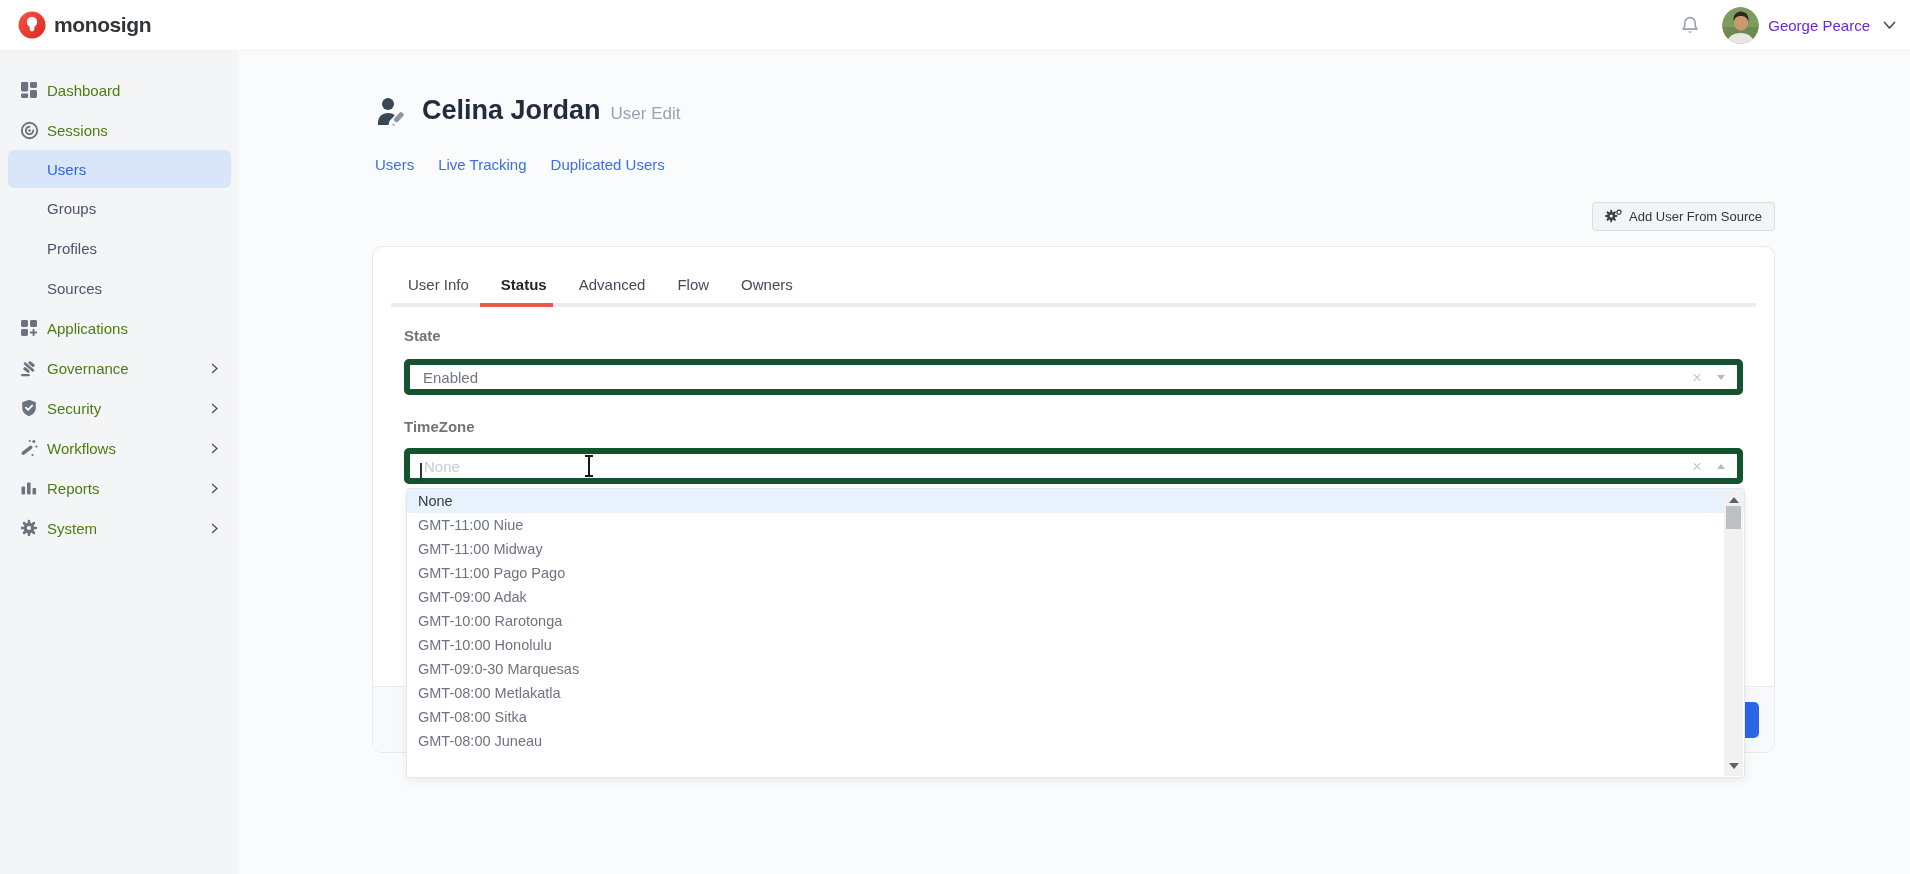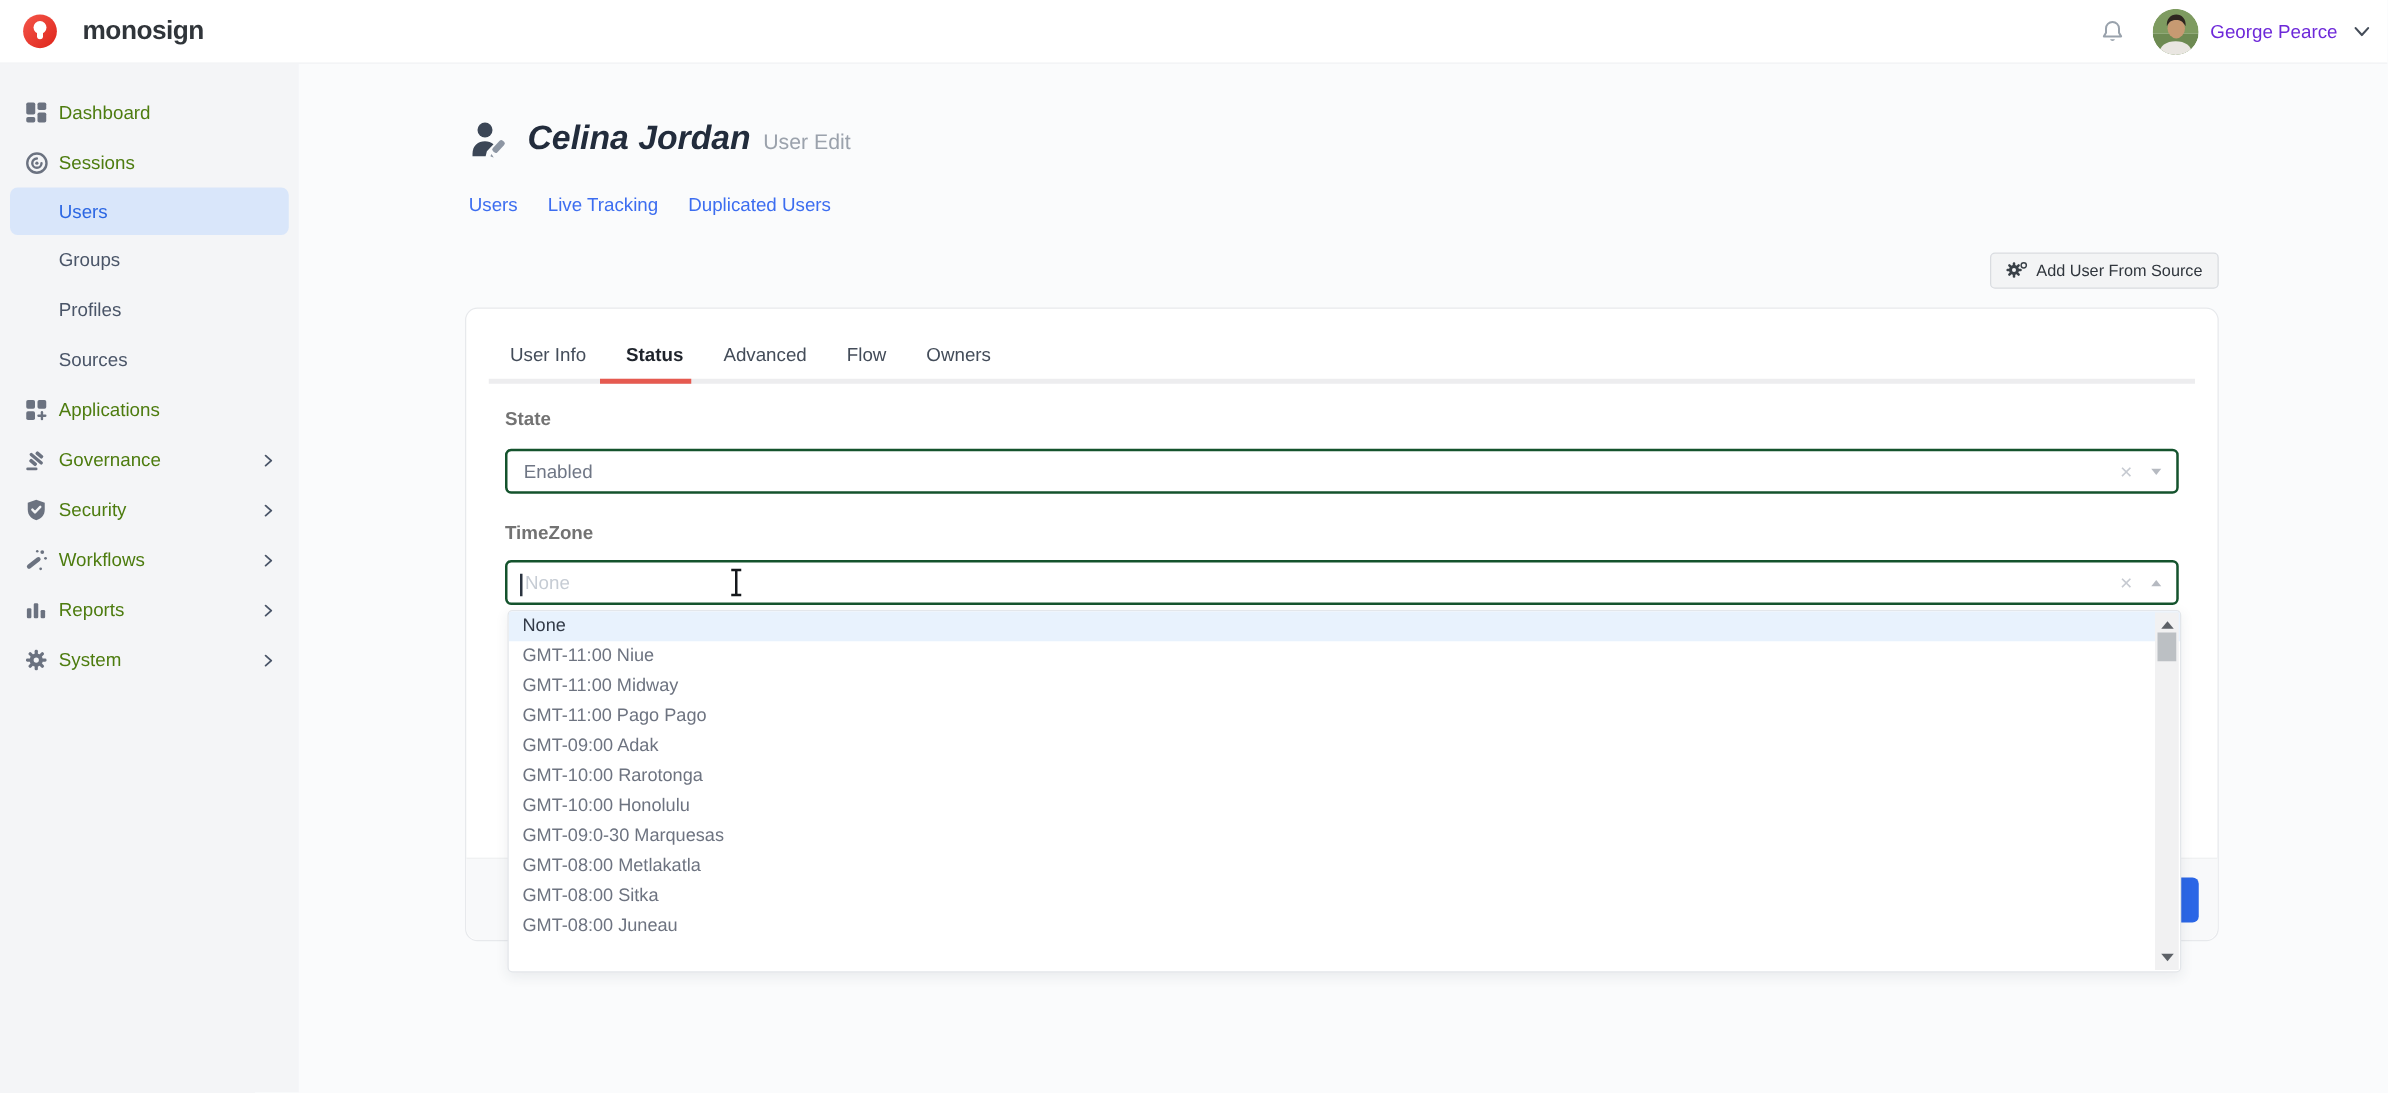--- a/index.html
+++ b/index.html
@@ -3,62 +3,62 @@
 <meta charset="utf-8">
 <style>
   * { margin:0; padding:0; box-sizing:border-box; }
   html,body { width:1910px; height:874px; }
   body { font-family:"Liberation Sans", sans-serif; background:#fafbfc; overflow:hidden; position:relative; color:#3d4656; }
 
   
   .header { position:absolute; top:0; left:0; width:1910px; height:51px; background:#fff;
             display:flex; align-items:center; justify-content:space-between; padding:0 14px 0 18px;
             border-bottom:1px solid #f0f1f3; z-index:30; }
-  .logo { display:flex; align-items:center; gap:20px; cursor:pointer; }
+  .logo { display:flex; align-items:center; gap:8px; cursor:pointer; }
   .logo-text { font-size:21px; font-weight:bold; color:#30353a; letter-spacing:-0.4px; }
   .hdr-right { display:flex; align-items:center; }
   .bell { margin-right:22px; display:flex; }
   .avatar { width:37px; height:37px; border-radius:50%; overflow:hidden; flex:0 0 auto; }
   .hdr-name { font-size:15px; color:#6d28d9; margin:0 13px 0 9px; }
 
   
   .sidebar { position:absolute; top:51px; left:0; width:239px; height:823px; background:#f4f5f7; padding-top:19px; z-index:20; }
   .s-item { height:40px; display:flex; align-items:center; padding:0 20px; font-size:15px; color:#4d7c0f; cursor:pointer; }
   .s-ic { width:27px; display:flex; align-items:center; flex:0 0 auto; }
   .s-lb { flex:1; }
   .s-item.blue, .s-item.blue .s-lb { color:#2b66e3; }
   .s-sub { height:40px; display:flex; align-items:center; padding-left:47px; font-size:15px; color:#4a5568; cursor:pointer; }
   .s-sub.sel { background:#d9e6fa; color:#2b66e3; border-radius:6px; margin:0 8px; height:38px; padding-left:39px; }
   .chev { display:flex; margin-left:auto; }
 
   
   .main { position:absolute; left:239px; top:51px; width:1671px; height:823px; background:#fafbfc; }
 
   .title-row { position:absolute; left:137px; top:44px; display:flex; align-items:center; }
-  .page-title { font-size:27px; font-weight:bold; color:#222c3c; margin-left:14px;font-style:italic; }
+  .page-title { font-size:27px; font-weight:bold; color:#222c3c; margin-left:14px; }
   .page-badge { font-size:17px; color:#9ba2ac; margin-left:10px; padding-top:6px; }
 
   .nav-links { position:absolute; left:136px; top:105px; display:flex; gap:24px; }
   .nav-link { font-size:15px; color:#3c6df0; cursor:pointer; }
 
   .add-btn { position:absolute; top:151px; right:135px; height:29px; background:#f3f4f5; border:1px solid #d9dce0;
              border-radius:4px; display:flex; align-items:center; gap:7px; padding:0 12px; font-size:13px;
              color:#30363d; cursor:pointer; }
 
   
   .card { position:absolute; left:133px; top:195px; width:1403px; height:507px; background:#fff;
           border:1px solid #e7e9ec; border-radius:10px; }
   .tabs { position:absolute; top:20px; left:25px; display:flex; gap:12px; }
   .tab { font-size:15px; color:#434c59; padding:0 10px; height:34px; display:flex; align-items:center; cursor:pointer; }
   .tab.active { color:#1f242c; font-weight:bold; }
   .tab-track { position:absolute; top:56px; left:18px; right:18px; height:4px; background:#ededef; }
   .tab-ind { position:absolute; top:56px; left:107px; width:73px; height:4px; background:#e65a50; z-index:2; }
 
   .fld-label { position:absolute; left:31px; font-size:15px; font-weight:bold; color:#737373; }
-  .fld { position:absolute; left:31px; width:1339px; height:36px; background:#fff; border:2px solid #14532d;
+  .fld { position:absolute; left:31px; width:1339px; height:36px; background:#fff; border:6px solid #14532d;
          border-radius:5px; display:flex; align-items:center; padding-left:13px; cursor:pointer; }
   .fld-value { font-size:15px; color:#6f7685; }
   .fld-ctrls { position:absolute; right:12px; top:0; height:100%; display:flex; align-items:center; gap:15px; }
   .x-clear { font-size:17px; color:#c6cad1; line-height:1; cursor:pointer; }
   .caret-dn { width:0; height:0; border-left:4.5px solid transparent; border-right:4.5px solid transparent; border-top:5.5px solid #b6bac1; cursor:pointer; }
   .caret-up { width:0; height:0; border-left:4.5px solid transparent; border-right:4.5px solid transparent; border-bottom:5.5px solid #b6bac1; cursor:pointer; }
   .tz-input { width:100%; height:100%; border:none; outline:none; font-size:15px; font-family:"Liberation Sans",sans-serif; color:#3d4656; background:transparent; padding-left:14px; }
   .tz-input::placeholder { color:#c6ccd4; }
   .tz-caret { position:absolute; left:10px; top:9px; width:1.5px; height:18px; background:#2b3440; }
 

